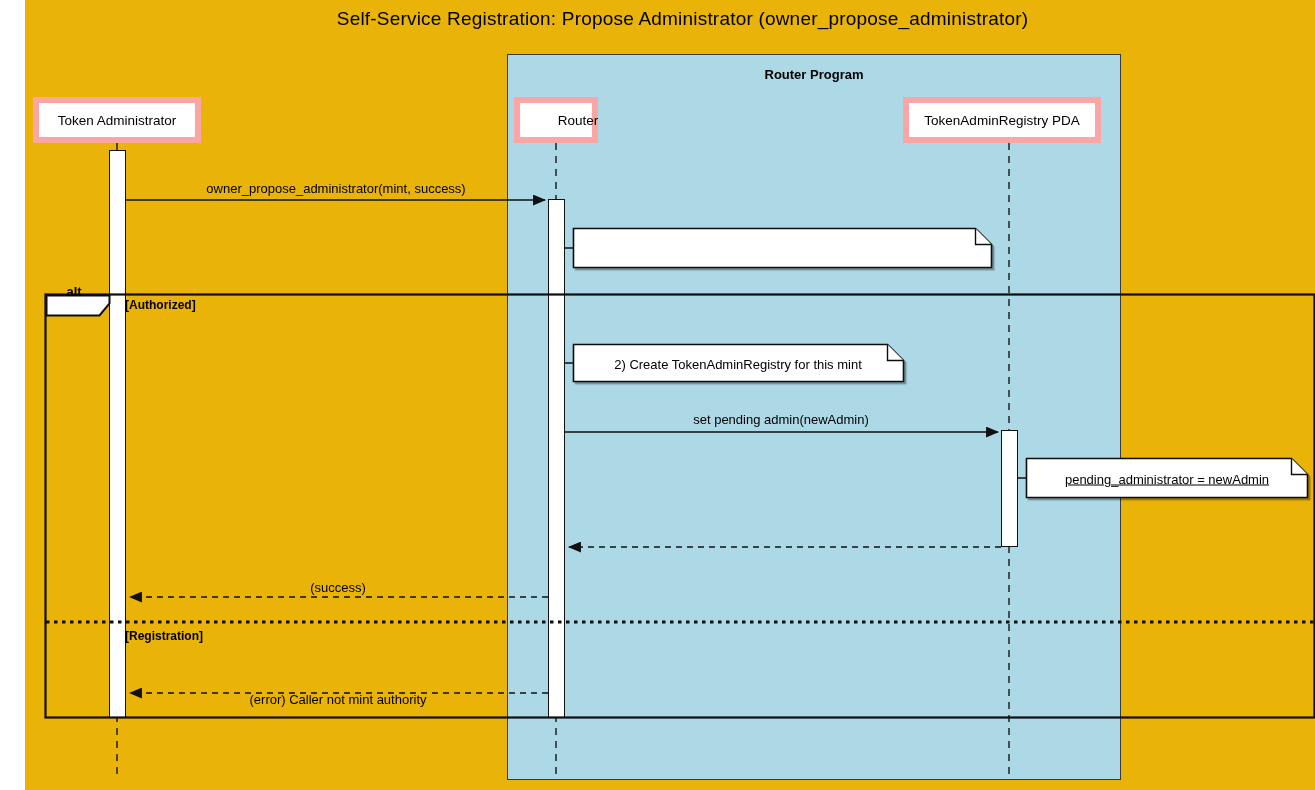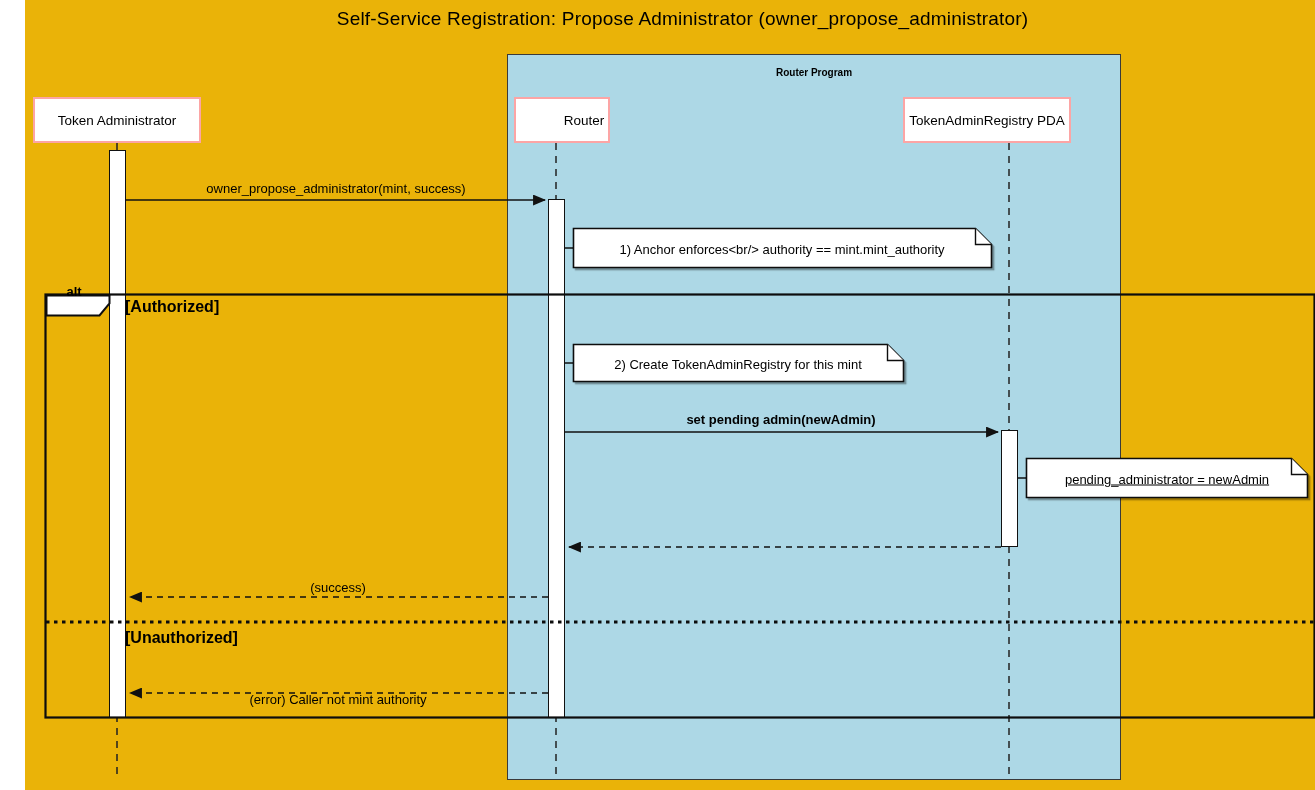--- a/index.html
+++ b/index.html
@@ -11,42 +11,42 @@
   .title {
     position:absolute; left:0; top:8px; width:100%;
     text-align:center; font-size:19px; letter-spacing:0.2px;
   }
   .program-box {
     position:absolute; left:482px; top:54px; width:614px; height:726px;
     background:#ADD8E6; border:1.3px solid #3a3a3a; box-sizing:border-box;
   }
   .program-label {
     position:absolute; top:67px; left:789px; transform:translateX(-50%);
-    font-weight:bold; font-size:10px; white-space:nowrap;
+    font-weight:bold; font-size:13px; white-space:nowrap;
   }
   .layer { position:absolute; left:0; top:0; width:1315px; height:790px; }
   .pbox {
     position:absolute; top:97px; height:46px; background:#fff;
-    border:2px solid #fca5a5; box-sizing:border-box;
+    border:6px solid #fca5a5; box-sizing:border-box;
     display:flex; align-items:center; justify-content:center;
     font-size:13.5px; white-space:nowrap;
   }
   .act {
     position:absolute; width:17px; background:#fff;
     border:1.6px solid #111; box-sizing:border-box;
   }
   .msg {
     position:absolute; transform:translateX(-50%);
     font-size:13px; white-space:nowrap;
   }
   .notetext {
     position:absolute; transform:translate(-50%,-50%);
     font-size:13px; white-space:nowrap;
   }
-  .cond { position:absolute; font-size:16px; font-weight:bold; white-space:nowrap; }
+  .cond { position:absolute; font-size:12px; font-weight:bold; white-space:nowrap; }
   .altlabel {
     position:absolute; left:21px; top:284px; width:56px; text-align:center;
     font-size:13px; font-weight:bold;
   }
   svg { display:block; }
 </style>
 </head>
 <body>
 
 <div class="stage">
@@ -106,33 +106,32 @@
     <line x1="523" y1="597" x2="105" y2="597" stroke="#111" stroke-width="1.6" stroke-dasharray="6 5" marker-end="url(#ah)"></line>
 
     <line x1="523" y1="693" x2="105" y2="693" stroke="#111" stroke-width="1.6" stroke-dasharray="6 5" marker-end="url(#ah)"></line>
   </svg>
 
   <div class="program-label">Router Program</div>
 
   <div class="pbox" style="left:8px; width:168px;">
     <span>Token Administrator</span>
   </div>
-  <div class="pbox" style="left:489px; width:96px;padding-left:44px;">
+  <div class="pbox" style="left:489px; width:84px;padding-left:44px;">
     <span>Router</span>
   </div>
-  <div class="pbox" style="left:878px; width:168px;text-align:center;">
+  <div class="pbox" style="left:878px; width:198px;text-align:center;">
     <span>TokenAdminRegistry PDA</span>
   </div>
 
   <div class="msg" style="left:311px; top:181px;">owner_propose_administrator(mint, success)</div>
-  <div class="msg" style="left:756px; top:412px;font-weight:bold;">set pending admin(newAdmin)</div>
+  <div class="msg" style="left:756px; top:412px;">set pending admin(newAdmin)</div>
   <div class="msg" style="left:313px; top:580px;">(success)</div>
   <div class="msg" style="left:313px; top:692px;">(error) Caller not mint authority</div>
 
-  <div class="notetext" style="left:757px; top:249px;">1) Anchor enforces&lt;br/&gt; authority == mint.mint_authority</div>
   <div class="notetext" style="left:713px; top:364px;text-align:center;">2) Create TokenAdminRegistry for this mint</div>
   <div class="notetext" style="left:1142px; top:479px;text-decoration:underline;">pending_administrator = newAdmin</div>
 
   <div class="altlabel">alt</div>
   <div class="cond" style="left:100px; top:298px;">[Authorized]</div>
-  <div class="cond" style="left:100px; top:629px;">[Unauthorized]</div>
+  <div class="cond" style="left:100px; top:629px;">[Registration]</div>
 
 </div>
 
 </body></html>

